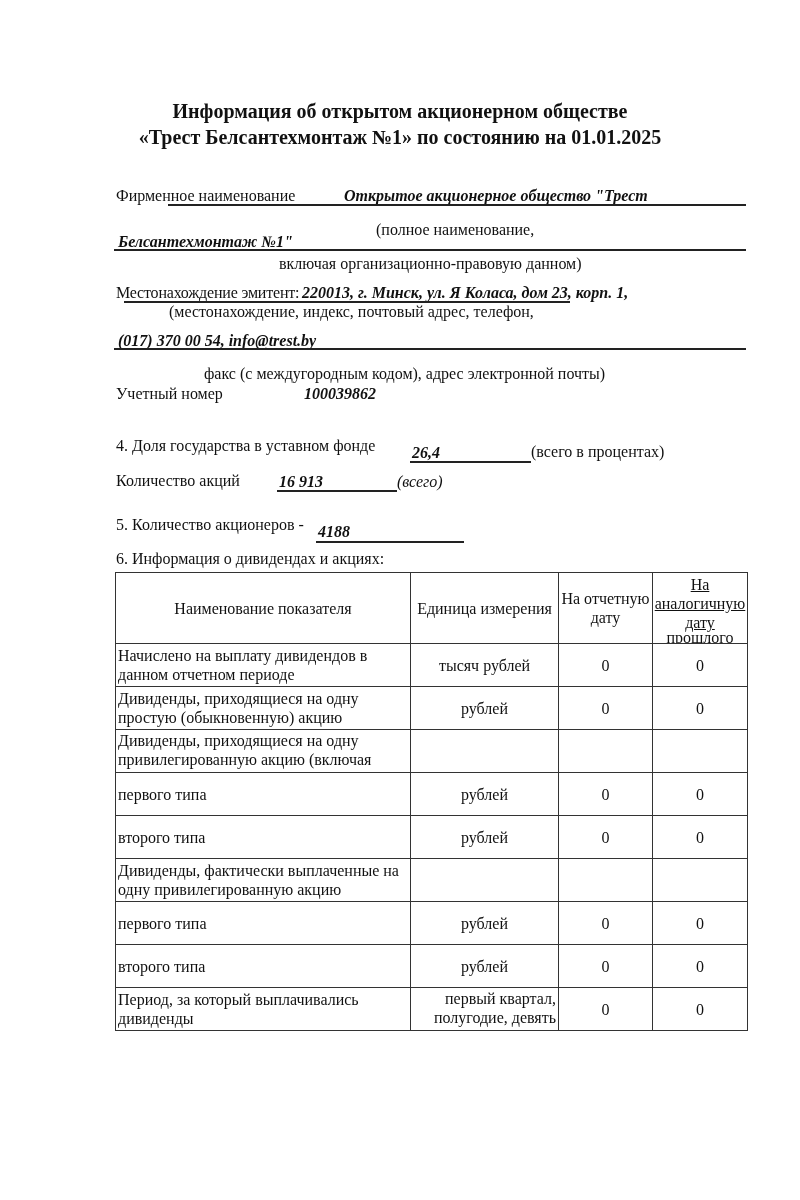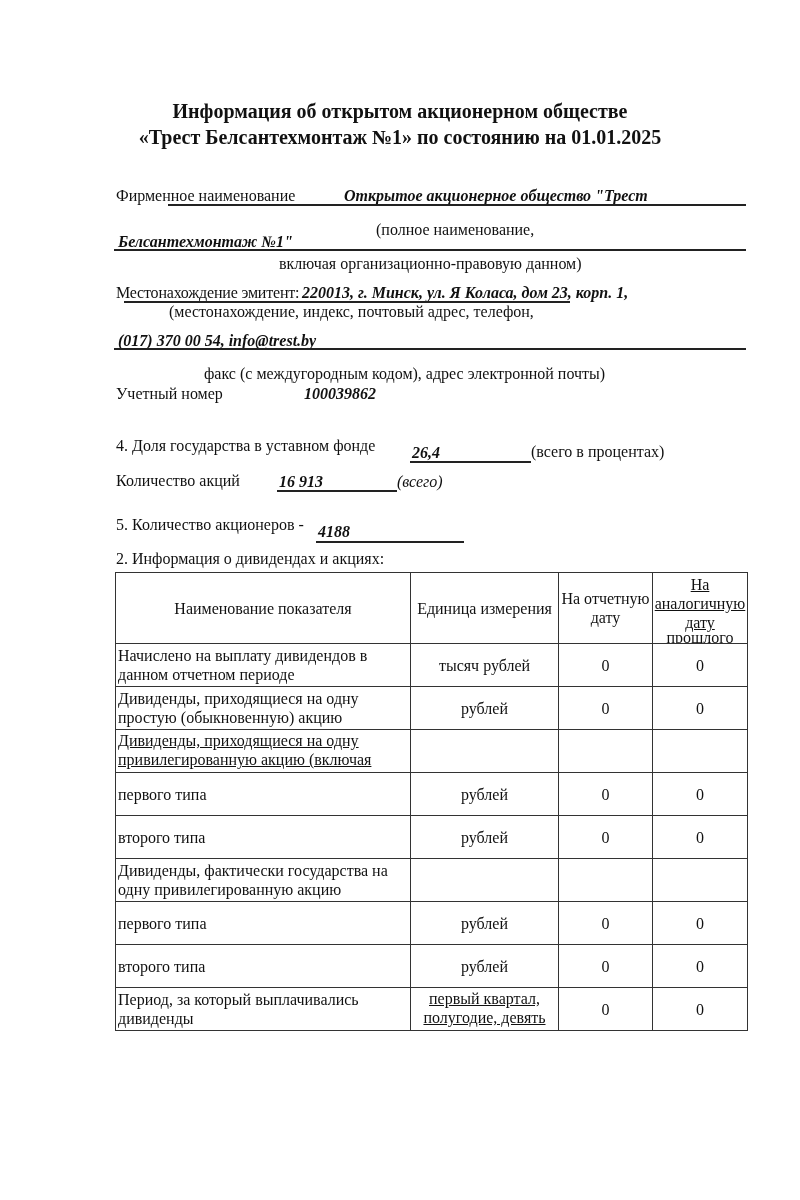--- a/index.html
+++ b/index.html
@@ -26,22 +26,22 @@
   table.divs td, table.divs th {
     border: 1px solid #333; padding: 0 2px; vertical-align: middle;
     font-weight: normal; overflow: hidden;
   }
   table.divs th { height: 70px; text-align: center; }
   table.divs td { height: 42px; }
   .c-name { text-align: left; white-space: normal; }
   .c-unit, .c-cur, .c-prev { text-align: center; }
   .hdr4 { position: relative; height: 70px; overflow: hidden; text-decoration: underline; }
   .hdr4 span { display: block; }
-  .cell-clip { height: 40px; overflow: hidden; display: flex; align-items: flex-start; text-decoration: underline; }
-  .cell-clip.center { justify-content: center; text-align: center; }
+  .cell-clip { height: 40px; overflow: hidden; display: flex; align-items: flex-start; }
+  .cell-clip.center { justify-content: center; text-align: right; }
 </style>
 </head>
 <body>
 
 <div class="title" style="top:98px; left:-43px;">Информация об открытом акционерном обществе</div>
 <div class="title" style="top:124px; left:-43px;">«Трест Белсантехмонтаж №1» по состоянию на 01.01.2025</div>
 
 <div class="abs lbl" style="left:116px; top:186px;">Фирменное наименование</div>
 <div class="abs val" style="left:344px; top:186px;">Открытое акционерное общество "Трест</div>
 <div class="uline" style="left:168px; width:578px; top:204px;"></div>
@@ -70,21 +70,21 @@
 
 <div class="abs lbl" style="left:116px; top:471px;">Количество акций</div>
 <div class="abs val" style="left:279px; top:472px;">16 913</div>
 <div class="uline" style="left:277px; width:120px; top:490px;"></div>
 <div class="abs hint" style="left:397px; top:472px;font-style:italic;">(всего)</div>
 
 <div class="abs lbl" style="left:116px; top:515px;">5. Количество акционеров -</div>
 <div class="abs val" style="left:318px; top:522px;">4188</div>
 <div class="uline" style="left:316px; width:148px; top:541px;"></div>
 
-<div class="abs lbl" style="left:116px; top:549px;">2. Информация о дивидендах и акциях:</div>
+<div class="abs lbl" style="left:116px; top:549px;">6. Информация о дивидендах и акциях:</div>
 
 <table class="divs">
   <colgroup>
     <col style="width:295px">
     <col style="width:148px">
     <col style="width:94px">
     <col style="width:95px">
   </colgroup>
   <thead>
     <tr>
@@ -128,21 +128,21 @@
       <td class="c-cur">0</td>
       <td class="c-prev">0</td>
     </tr>
     <tr>
       <td class="c-name">второго типа</td>
       <td class="c-unit">рублей</td>
       <td class="c-cur">0</td>
       <td class="c-prev">0</td>
     </tr>
     <tr>
-      <td class="c-name">Дивиденды, фактически государства на одну привилегированную акцию</td>
+      <td class="c-name">Дивиденды, фактически выплаченные на одну привилегированную акцию</td>
       <td class="c-unit"></td>
       <td class="c-cur"></td>
       <td class="c-prev"></td>
     </tr>
     <tr>
       <td class="c-name">первого типа</td>
       <td class="c-unit">рублей</td>
       <td class="c-cur">0</td>
       <td class="c-prev">0</td>
     </tr>

